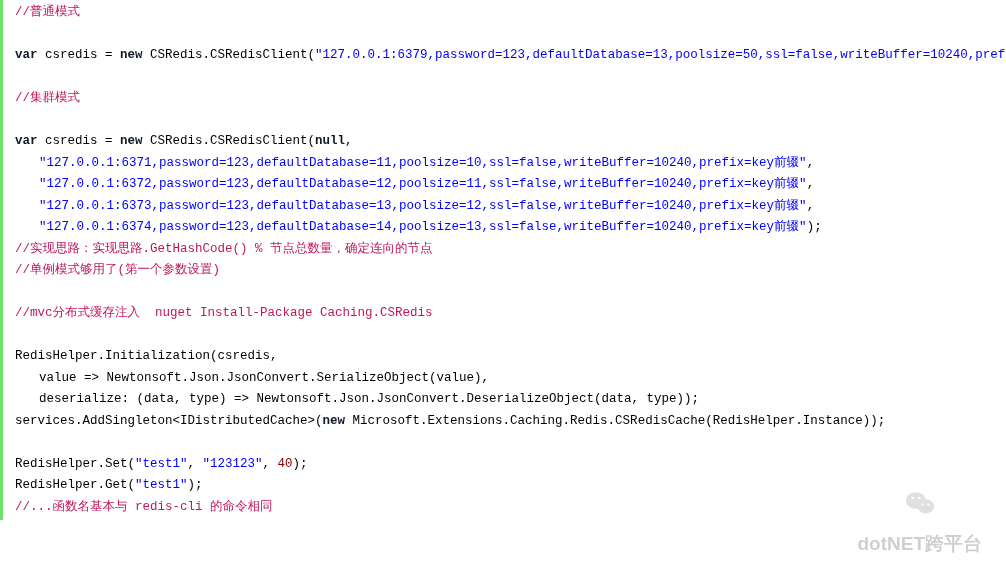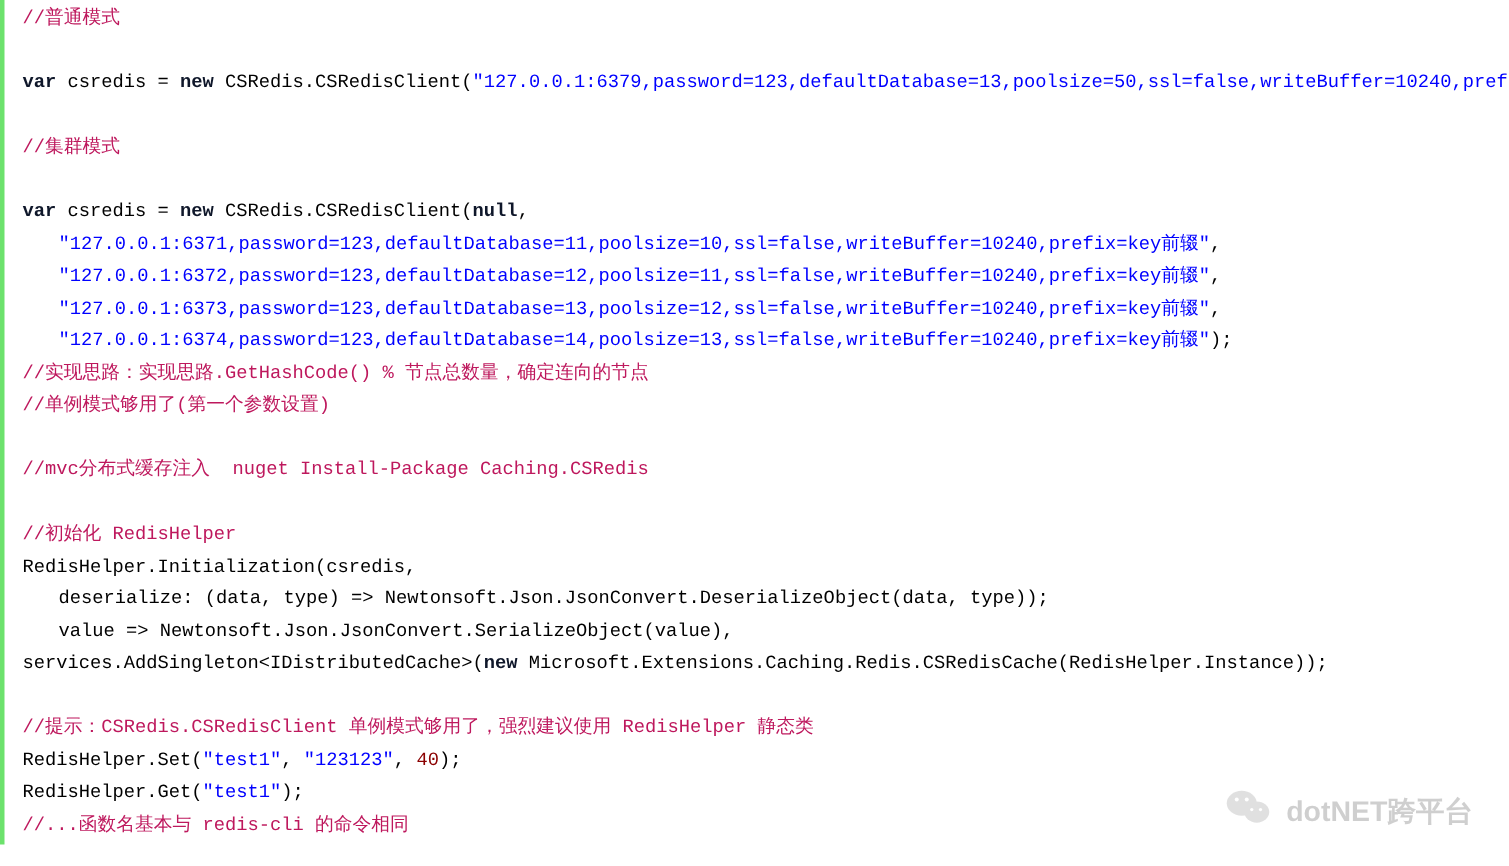--- a/index.html
+++ b/index.html
@@ -33,20 +33,21 @@
     right: 24px;
     bottom: 20px;
     display: flex;
     align-items: center;
     gap: 10px;
     opacity: 0.25;
     font-family: "Microsoft YaHei", sans-serif;
     font-size: 19px;
     font-weight: bold;
     color: #444;
+    flex-direction: column;
   }
   .watermark svg { width: 30px; height: 26px; }
 </style>
 </head>
 <body>
 
 <div class="code-block">
 <div class="line"><span class="cm">//普通模式</span></div>
 <div class="sep"></div>
 <div class="line"><span class="kw">var</span><span> csredis = </span><span class="kw">new</span><span> CSRedis.CSRedisClient(</span><span class="st">"127.0.0.1:6379,password=123,defaultDatabase=13,poolsize=50,ssl=false,writeBuffer=10240,prefix=key前辍"</span></div>
@@ -56,27 +57,25 @@
 <div class="line"><span class="kw">var</span><span> csredis = </span><span class="kw">new</span><span> CSRedis.CSRedisClient(</span><span class="kw">null</span><span>,</span></div>
 <div class="line ind1"><span class="st">"127.0.0.1:6371,password=123,defaultDatabase=11,poolsize=10,ssl=false,writeBuffer=10240,prefix=key前辍"</span><span>,</span></div>
 <div class="line ind1"><span class="st">"127.0.0.1:6372,password=123,defaultDatabase=12,poolsize=11,ssl=false,writeBuffer=10240,prefix=key前辍"</span><span>,</span></div>
 <div class="line ind1"><span class="st">"127.0.0.1:6373,password=123,defaultDatabase=13,poolsize=12,ssl=false,writeBuffer=10240,prefix=key前辍"</span><span>,</span></div>
 <div class="line ind1"><span class="st">"127.0.0.1:6374,password=123,defaultDatabase=14,poolsize=13,ssl=false,writeBuffer=10240,prefix=key前辍"</span><span>);</span></div>
 <div class="line"><span class="cm">//实现思路：实现思路.GetHashCode() % 节点总数量，确定连向的节点</span></div>
 <div class="line"><span class="cm">//单例模式够用了(第一个参数设置)</span></div>
 <div class="sep"></div>
 <div class="line"><span class="cm">//mvc分布式缓存注入  nuget Install-Package Caching.CSRedis</span></div>
 <div class="sep"></div>
-<div class="line"><span class="cm">//初始化 RedisHelper</span></div>
 <div class="line"><span>RedisHelper.Initialization(csredis, </span></div>
+<div class="line ind1"><span>value =&gt; Newtonsoft.Json.JsonConvert.SerializeObject(value), </span></div>
 <div class="line ind1"><span>deserialize: (data, type) =&gt; Newtonsoft.Json.JsonConvert.DeserializeObject(data, type));</span></div>
-<div class="line ind1"><span>value =&gt; Newtonsoft.Json.JsonConvert.SerializeObject(value), </span></div>
 <div class="line"><span>services.AddSingleton&lt;IDistributedCache&gt;(</span><span class="kw">new</span><span> Microsoft.Extensions.Caching.Redis.CSRedisCache(RedisHelper.Instance));</span></div>
 <div class="sep"></div>
-<div class="line"><span class="cm">//提示：CSRedis.CSRedisClient 单例模式够用了，强烈建议使用 RedisHelper 静态类</span></div>
 <div class="line"><span>RedisHelper.Set(</span><span class="st">"test1"</span><span>, </span><span class="st">"123123"</span><span>, </span><span class="num">40</span><span>);</span></div>
 <div class="line"><span>RedisHelper.Get(</span><span class="st">"test1"</span><span>);</span></div>
 <div class="line"><span class="cm">//...函数名基本与 redis-cli 的命令相同</span></div>
 </div>
 
 <div class="watermark">
   <span>
     <svg viewBox="0 0 36 30" fill="#888">
       <ellipse cx="13" cy="12" rx="12" ry="10"></ellipse>
       <ellipse cx="25" cy="19" rx="10" ry="8.5"></ellipse>

